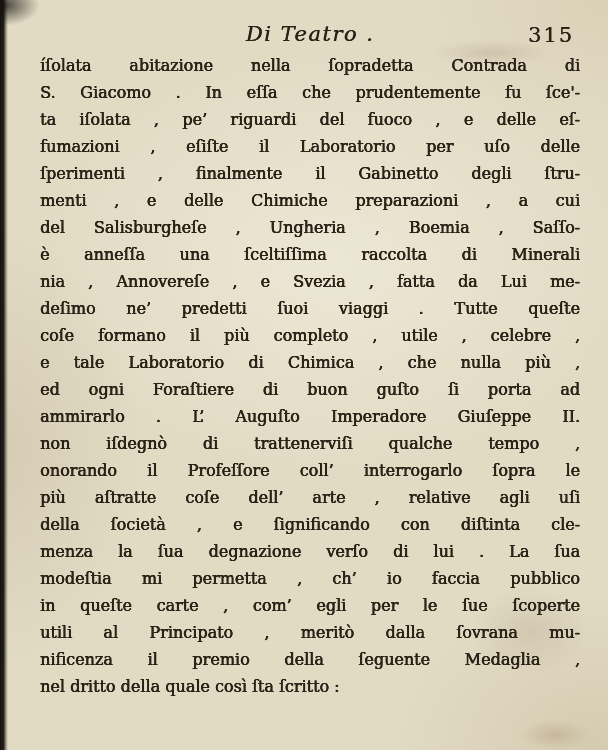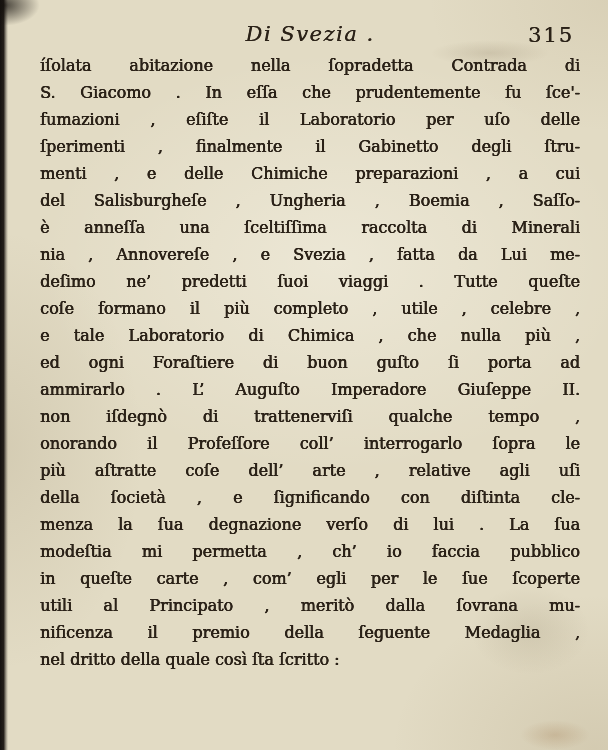--- a/index.html
+++ b/index.html
@@ -67,27 +67,28 @@
 <body>
 
 <div class="page">
   <div class="gutter"></div>
   <div class="corner-smudge"></div>
   <div class="stain s1"></div>
   <div class="stain s2"></div>
   <div class="stain s3"></div>
 
   <div class="header">
-    <div class="title">Di Svezia .</div>
+    <div class="title">Di Teatro .</div>
     <div class="pagenum">315</div>
   </div>
 
   <div class="textblock">
     <div class="line">íſolata abitazione nella ſopradetta Contrada di</div>
     <div class="line">S. Giacomo . In eſſa che prudentemente fu ſce'-</div>
+    <div class="line">ta iſolata , pe’ riguardi del fuoco , e delle eſ-</div>
     <div class="line">fumazioni , eſiſte il Laboratorio per uſo delle</div>
     <div class="line">ſperimenti , finalmente il Gabinetto degli ſtru-</div>
     <div class="line">menti , e delle Chimiche preparazioni , a cui</div>
     <div class="line">del Salisburgheſe , Ungheria , Boemia , Saſſo-</div>
     <div class="line">è anneſſa una ſceltiſſima raccolta di Minerali</div>
     <div class="line">nia , Annovereſe , e Svezia , fatta da Lui me-</div>
     <div class="line">deſimo ne’ predetti ſuoi viaggi . Tutte queſte</div>
     <div class="line">coſe formano il più completo , utile , celebre ,</div>
     <div class="line">e tale Laboratorio di Chimica , che nulla più ,</div>
     <div class="line">ed ogni Foraſtiere di buon guſto ſi porta ad</div>

